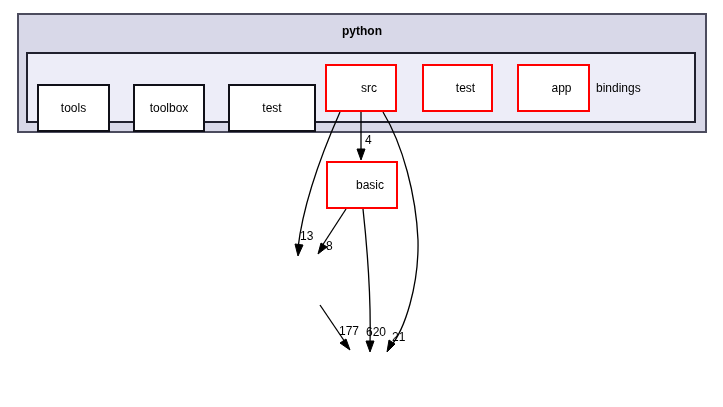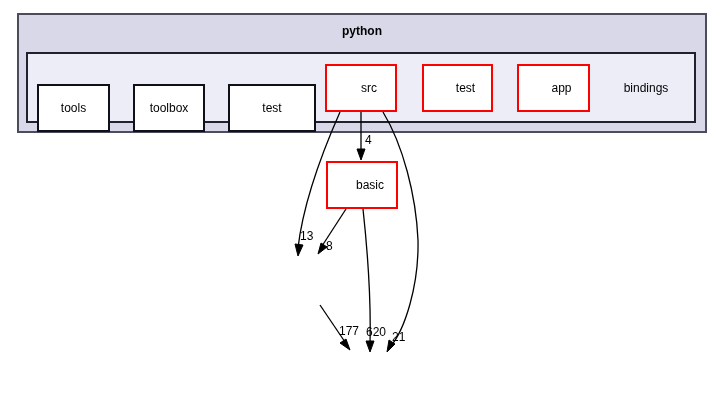--- a/index.html
+++ b/index.html
@@ -33,21 +33,21 @@
     font-weight:bold;
   }
   .cluster-inner{
     position:absolute;left:26px;top:52px;width:670px;height:71px;
     background:var(--inner-cluster-fill);
     border:2px solid var(--inner-cluster-border);
     box-sizing:border-box;
   }
   .cluster-inner-label{
     position:absolute;left:596px;top:81px;width:100px;
-    text-align:center;
+    text-align:left;
   }
   .node{
     position:absolute;background:var(--node-fill);
     box-sizing:border-box;text-align:center;
     display:flex;align-items:center;justify-content:center;
     z-index:3;cursor:pointer;
   }
   .node.black{border:2px solid var(--black-border);margin-top:20px;}
   .node.red{border:2px solid var(--red-border);padding-left:16px;}
   svg.edges{position:absolute;left:0;top:0;z-index:2;pointer-events:none;}

